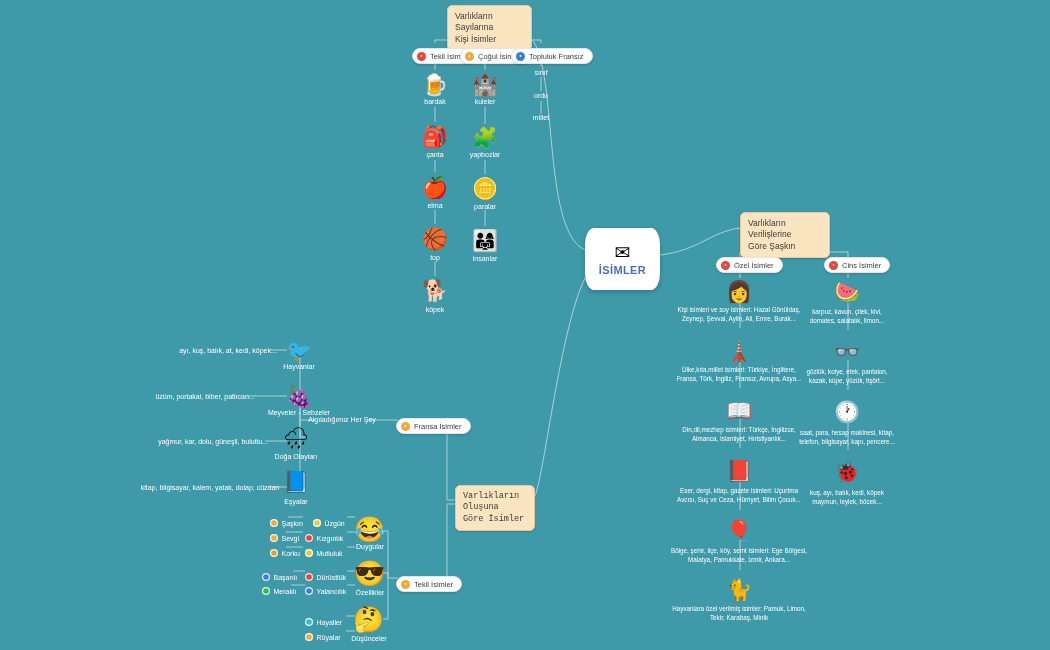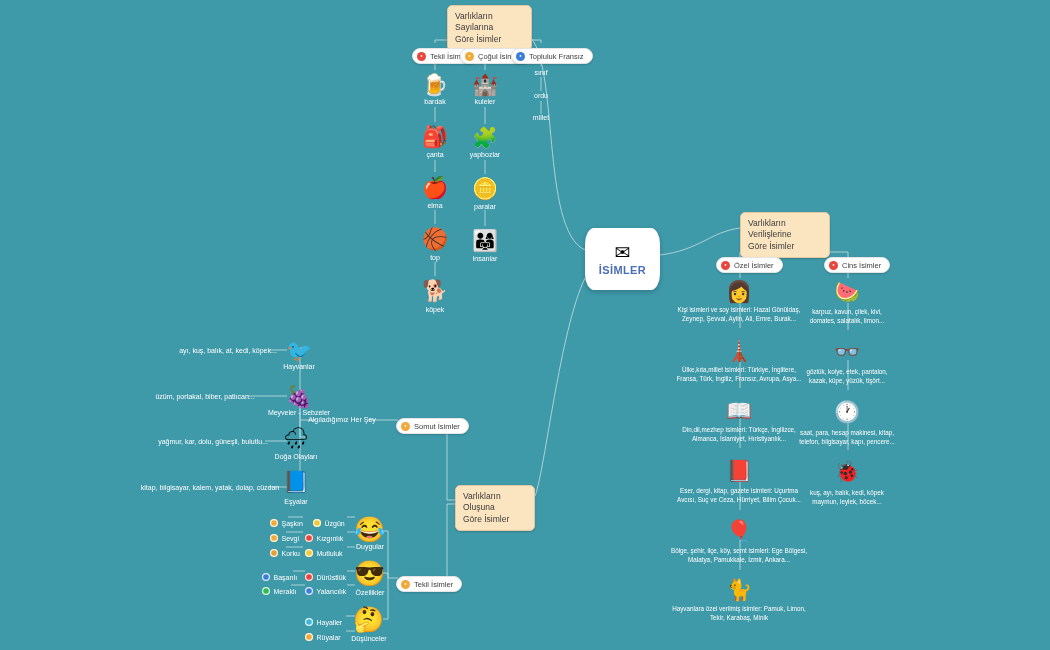--- a/index.html
+++ b/index.html
@@ -198,21 +198,21 @@
         <path d="M346,631 L355,631"></path>
     </g>
   </svg>
 
   <div id="center">
     <div class="ico">✉</div>
     <div class="ttl">İSİMLER</div>
   </div>
 
   <div class="card abs" style="left:447px; top:5px; width:85px;">Varlıkların Sayılarına
-Göre İsimler</div>
+Kişi İsimler</div>
 
   <div class="abs" style="left:412px; top:43px;">
     <span class="pill">
       <span class="dot" style="background:#e8453c"></span>
       <span>Tekil İsimler</span>
     </span>
   </div>
   <div class="abs" style="left:460px; top:43px;">
     <span class="pill">
       <span class="dot" style="background:#f0a93b"></span>
@@ -244,21 +244,21 @@
   <div class="emoji" style="left:485px; top:188px;">🪙</div>
   <div class="leaf-label" style="left:485px; top:203px;">paralar</div>
   <div class="emoji" style="left:485px; top:240px;">👨‍👩‍👧</div>
   <div class="leaf-label" style="left:485px; top:255px;">insanlar</div>
 
   <div class="side-text" style="left:541px; top:69px;">sınıf</div>
   <div class="side-text" style="left:541px; top:92px;">ordu</div>
   <div class="side-text" style="left:541px; top:114px;">millet</div>
 
   <div class="card abs" style="left:740px; top:212px; width:90px;">Varlıkların Verilişlerine
-Göre İsimler</div>
+Göre Şaşkın</div>
 
   <div class="abs" style="left:716px; top:252px;">
     <span class="pill">
       <span class="dot" style="background:#e8453c"></span>
       <span>Özel İsimler</span>
     </span>
   </div>
   <div class="abs" style="left:824px; top:252px;text-decoration:underline;">
     <span class="pill">
       <span class="dot" style="background:#e8453c"></span>
@@ -291,27 +291,27 @@
   <div class="emoji" style="left:847px; top:351px;">👓</div>
   <div class="blurb" style="left:847px; top:367px;">gözlük, kolye, etek, pantalon,
 kazak, küpe, yüzük, tişört...</div>
   <div class="emoji" style="left:847px; top:411px;">🕐</div>
   <div class="blurb" style="left:847px; top:428px;">saat, para, hesap makinesi, kitap,
 telefon, bilgisayar, kapı, pencere...</div>
   <div class="emoji" style="left:847px; top:471px;">🐞</div>
   <div class="blurb" style="left:847px; top:488px;">kuş, ayı, balık, kedi, köpek
 maymun, leylek, böcek...</div>
 
-  <div class="card abs" style="left:455px; top:485px; width:80px;">Varlıkların Oluşuna
+  <div class="card abs" style="left:455px; top:485px; width:80px;font-family:Liberation Mono, monospace;">Varlıkların Oluşuna
 Göre İsimler</div>
 
   <div class="abs" style="left:396px; top:413px;">
     <span class="pill">
       <span class="dot" style="background:#f0a93b"></span>
-      <span>Somut İsimler</span>
+      <span>Fransa İsimler</span>
     </span>
   </div>
   <div class="abs" style="left:396px; top:571px;">
     <span class="pill">
       <span class="dot" style="background:#f0a93b"></span>
       <span>Tekil İsimler</span>
     </span>
   </div>
 
   <div class="leaf-label" style="left:342px; top:416px; font-size:7px;">Algıladığımız Her Şey</div>

